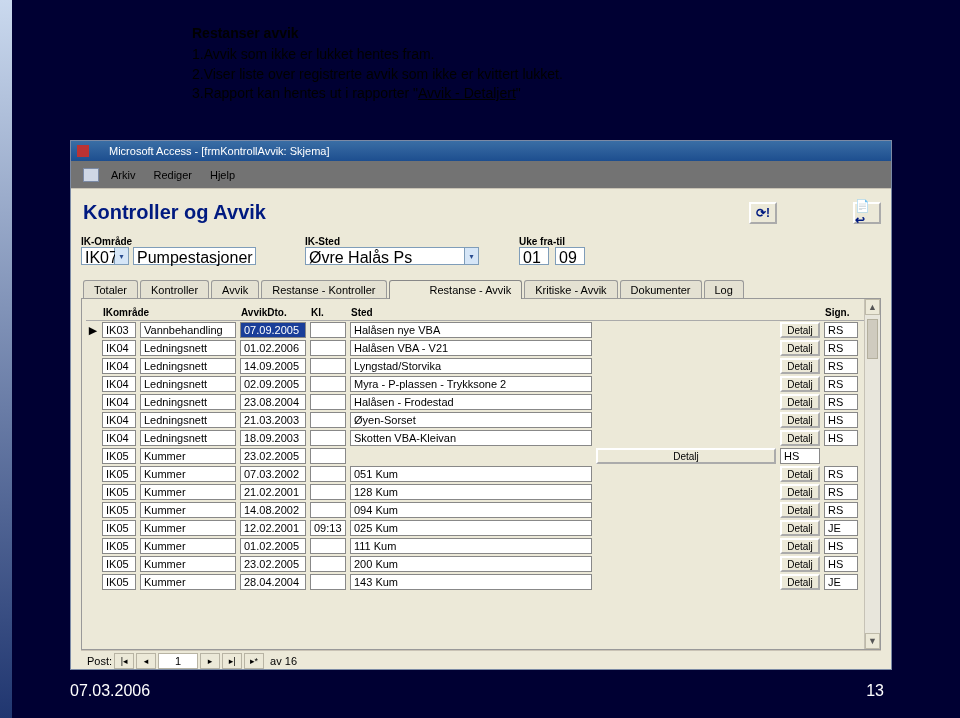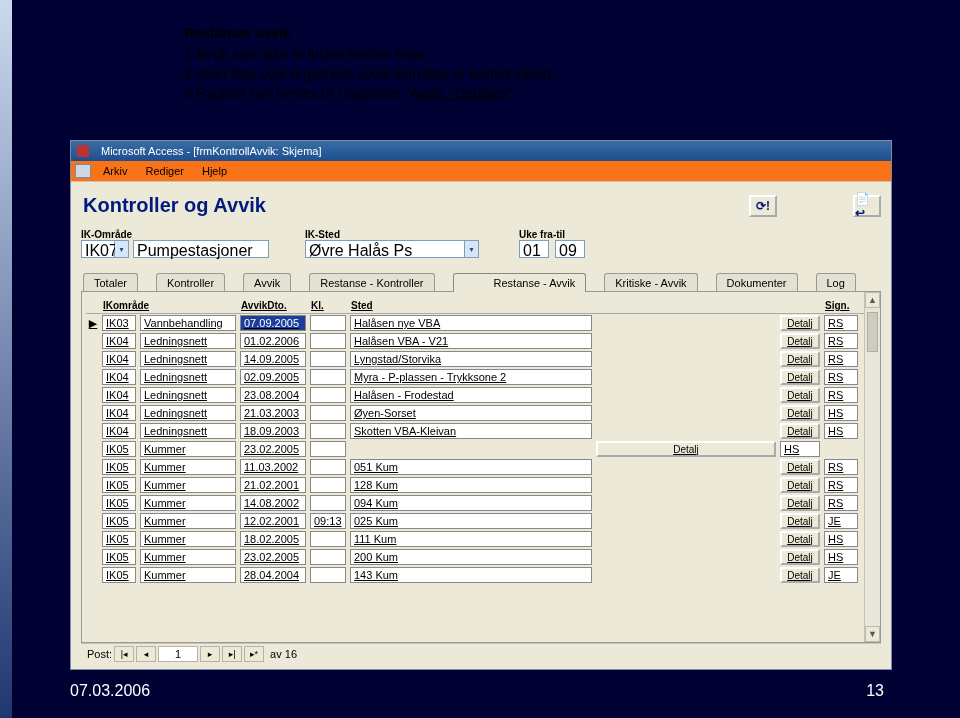--- a/index.html
+++ b/index.html
@@ -1,45 +1,45 @@
 <!DOCTYPE html>
 <html><head>
 <meta charset="utf-8">
 <style>
   * { box-sizing: border-box; }
   body { margin:0; padding:0; width:960px; height:718px; font-family: "Tahoma", Arial, sans-serif; background:#000033; }
   .slide { position:relative; width:960px; height:718px; }
-  .slide-title-block { position:absolute; left:184px; top:25px; color:#000033; z-index:3; }
+  .slide-title-block { position:absolute; left:192px; top:25px; color:#000033; z-index:3; }
   .slide-title-block .st { color:#000; font-weight:bold; font-size:14px; margin-bottom:4px; }
   .slide-title-block .sline { color:#000; font-size:14px; line-height:1.4; }
   .slide-title-block .ul { text-decoration: underline; }
   .footer-date { position:absolute; left:70px; bottom:18px; color:#fff; font-size:16px; }
   .footer-page { position:absolute; right:76px; bottom:18px; color:#fff; font-size:16px; }
   .left-stripe { position:absolute; left:0; top:0; width:12px; height:718px; background:linear-gradient(#cad9ee,#203670); }
   .screenshot { position:absolute; left:70px; top:140px; width:822px; height:530px; background:#ece9d8; border:1px solid #7b8aa5; font-size:11px; color:#000; overflow:hidden; }
 
-  .titlebar { height:20px; background:linear-gradient(#3a6ea5,#1d4e8f); color:#fff; display:flex; align-items:center; padding:0 6px; font-size:11px; gap:12px; }
+  .titlebar { height:20px; background:linear-gradient(#3a6ea5,#1d4e8f); color:#fff; display:flex; align-items:center; padding:0 6px; font-size:11px; gap:20px; }
   .titlebar .access-icon { width:12px; height:12px; background:#b33; display:inline-block; }
-  .menubar { height:21px; background:#f97316; display:flex; align-items:center; gap:6px; padding:0 4px; border-bottom:1px solid #c9c3b5; }
+  .menubar { height:28px; background:#737373; display:flex; align-items:center; gap:6px; padding:0 12px; border-bottom:1px solid #c9c3b5; }
   .menubar .mdi-icon { width:16px; height:14px; background:#cfd7e5; border:1px solid #7b8aa5; }
   .menubar .menu-item { padding:2px 6px; cursor:default; }
   .form-area { background:#ece9d8; padding:6px 10px 4px 10px; }
   .form-title { font-family: Arial, sans-serif; font-size:20px; font-weight:bold; color:#001a80; margin:6px 0 10px 2px; display:flex; align-items:center;}
   .form-title .spacer{flex:1}
   .btn3d { width:28px; height:22px; background:#ece9d8; border:2px outset #fff; margin-left:6px; display:flex; align-items:center;justify-content:center; font-size:12px;}
   .lblrow { display:flex; gap:14px; align-items:flex-end; margin-top:12px; }
   .fieldlabel { font-size:10px; font-weight:bold; }
   .inp { background:#fff; border:1px solid #7f9db9; height:18px; font-size:16px; padding:1px 3px; }
   .combo { display:flex; align-items:center; }
   .combo .arrow { width:14px; height:18px; background:#d6e6f7; border:1px solid #7f9db9; border-left:none; display:flex; align-items:center;justify-content:center; font-size:8px; color:#2a4c8f;}
-  .tabs { display:flex; gap:16px; margin-top:14px; padding-left:2px; }
+  .tabs { display:flex; gap:0; margin-top:14px; padding-left:2px; }
   .tab { padding:3px 10px; font-size:11px; background:#ece9d8; border:1px solid #999; border-bottom:none; margin-right:2px; border-radius:3px 3px 0 0; cursor:default; position:relative; top:1px;}
   .tab.active { background:#ece9d8; border-color:#888; z-index:2; font-weight:normal;padding-left:40px; }
   .tab:not(.active){ background:#e4e1d2; }
-  .tab-pane { border:1px solid #999; background:#ece9d8; padding:6px 4px 2px 4px; height:352px; overflow:hidden; position:relative;text-decoration:underline;}
+  .tab-pane { border:1px solid #999; background:#ece9d8; padding:6px 4px 2px 4px; height:352px; overflow:hidden; position:relative;}
   .grid { background:#ece9d8; }
   .grid-header, .grid-row { display:grid; grid-template-columns:14px 38px 100px 70px 40px 246px 1fr 44px 38px 16px; gap:0; align-items:center; }
   .grid-header { font-weight:bold; font-size:10px; border-bottom:1px solid #aaa; padding:2px 0; }
   .grid-header > div { padding:0 3px; }
   .grid-row { padding:1px 0; }
   .grid-row > div { padding:0 2px; }
   .cell-input { background:#fff; border:1px solid #888; height:16px; font-size:11px; padding:0 3px; overflow:hidden; white-space:nowrap; text-overflow:ellipsis; display:flex; align-items:center;}
   .cell-highlight { background:#1a3e99; color:#fff; }
   .row-handle { font-size:11px; color:#000; text-align:center; background:#ece9d8;}
   .detail-btn { background:#ece9d8; border:2px outset #fff; height:16px; font-size:10px; display:flex; align-items:center; justify-content:center; cursor:default;}
@@ -86,21 +86,21 @@
       </div>
 
       <div class="lblrow">
         <div style="width:210px">
           <div class="fieldlabel">IK-Område</div>
           <div style="display:flex">
             <div class="combo">
                 <div class="inp" style="width:34px">IK07</div>
                 <div class="arrow">▾</div>
               </div>
-            <div class="inp" style="width:136px; margin-left:4px">Pumpestasjoner</div>
+            <div class="inp" style="width:123px; margin-left:4px">Pumpestasjoner</div>
           </div>
         </div>
         <div style="width:200px">
           <div class="fieldlabel">IK-Sted</div>
           <div class="combo">
               <div class="inp" style="width:160px">Øvre Halås Ps</div>
               <div class="arrow">▾</div>
             </div>
         </div>
         <div style="width:140px">
@@ -345,21 +345,21 @@
               </div>
               <div class="grid-row">
                 <div class="row-handle"></div>
                 <div>
                   <div class="cell-input">IK05</div>
                 </div>
                 <div>
                   <div class="cell-input">Kummer</div>
                 </div>
                 <div>
-                  <div class="cell-input">11.03.2002</div>
+                  <div class="cell-input">07.03.2002</div>
                 </div>
                 <div>
                   <div class="cell-input"></div>
                 </div>
                 <div>
                   <div class="cell-input">051 Kum</div>
                 </div>
                 <div></div>
                 <div>
                   <div class="detail-btn">Detalj</div>
@@ -449,21 +449,21 @@
               </div>
               <div class="grid-row">
                 <div class="row-handle"></div>
                 <div>
                   <div class="cell-input">IK05</div>
                 </div>
                 <div>
                   <div class="cell-input">Kummer</div>
                 </div>
                 <div>
-                  <div class="cell-input">18.02.2005</div>
+                  <div class="cell-input">01.02.2005</div>
                 </div>
                 <div>
                   <div class="cell-input"></div>
                 </div>
                 <div>
                   <div class="cell-input">111 Kum</div>
                 </div>
                 <div></div>
                 <div>
                   <div class="detail-btn">Detalj</div>

